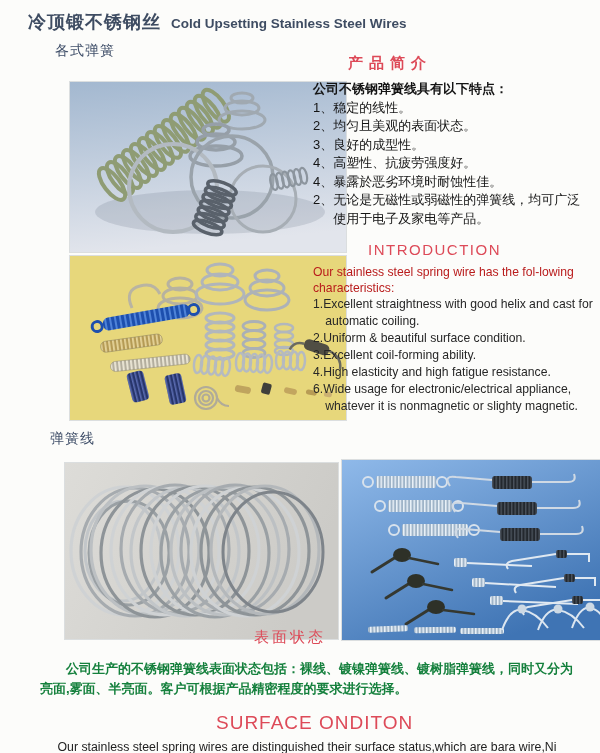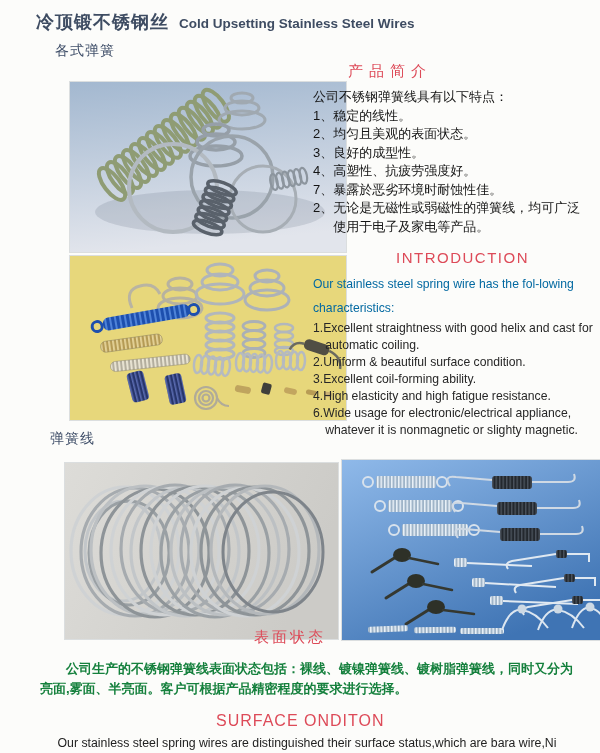--- a/index.html
+++ b/index.html
@@ -5,51 +5,51 @@
   html,body{margin:0;padding:0}
   body{
     width:600px;height:753px;position:relative;overflow:hidden;
     background:#fcfcfa;
     font-family:"Liberation Sans","DejaVu Sans",sans-serif;
     color:#1c1c1c;
   }
   .abs{position:absolute}
 
   
-  .header{left:36px;top:10px;white-space:nowrap}
+  .header{left:28px;top:10px;white-space:nowrap}
   .title-zh{font-size:18px;font-weight:700;color:#3e4c62;letter-spacing:1px}
   .title-en{font-size:13.5px;font-weight:600;color:#3e4c62;margin-left:10px}
 
   
   .section-label{font-size:14px;font-weight:400;color:#41506a;letter-spacing:1px}
   #label-springs{left:55px;top:42px}
   #label-wire{left:50px;top:430px}
 
   
   .photo{position:absolute;overflow:hidden;box-shadow:0 0 0 1px rgba(120,130,145,.25)}
   .photo svg{display:block}
   #photo1{left:30px;top:66px;width:276px;height:170px}
   #photo2{left:30px;top:240px;width:276px;height:164px}
   #photo3{left:25px;top:447px;width:273px;height:176px}
   #photo4{left:302px;top:444px;width:265px;height:180px}
 
   
   .right-col{left:313px;top:46px;width:280px}
-  .zh-heading{color:#dd4a58;font-size:15px;font-weight:400;letter-spacing:6px;margin:16px 0 7px 35px}
-  .zh-lead{font-size:13px;font-weight:400;color:#141414;line-height:18.5px}
+  .zh-heading{color:#dd4a58;font-size:15px;font-weight:700;letter-spacing:6px;margin:8px 0 7px 35px}
+  .zh-lead{font-size:13px;font-weight:700;color:#141414;line-height:18.5px}
   .zh-item{font-size:13px;font-weight:400;color:#141414;line-height:18.5px;padding-left:1.55em;text-indent:-1.55em}
-  .en-heading{color:#dd4a58;font-size:15px;font-weight:400;letter-spacing:1.5px;margin:13px 0 6px 83px}
-  .en-lead{font-size:12.2px;color:#0369a1;line-height:24px}
+  .en-heading{color:#dd4a58;font-size:15px;font-weight:400;letter-spacing:1.5px;margin:13px 0 6px 55px}
+  .en-lead{font-size:12.2px;color:#b91c1c;line-height:16px}
   .en-item{font-size:12.2px;color:#272727;line-height:17px;padding-left:1em;text-indent:-1em}
 
   
   .bottom{left:28px;top:628px;width:561px}
   .surface-zh-heading{color:#dd4a58;font-size:15px;font-weight:400;letter-spacing:3px;width:-moz-fit-content;width:fit-content;margin:0 0 4px 226px}
   .surface-zh-body{font-size:13px;font-weight:700;color:#15803d;line-height:20px;text-indent:2em;margin:12px}
-  .surface-en-heading{color:#dd4a58;font-size:16px;font-weight:400;letter-spacing:1px;width:-moz-fit-content;width:fit-content;margin:13px 0 4px 188px}
+  .surface-en-heading{color:#dd4a58;font-size:19px;font-weight:400;letter-spacing:1px;width:-moz-fit-content;width:fit-content;margin:13px 0 4px 188px}
   .surface-en-body{font-size:12.3px;color:#222;line-height:18.5px;text-indent:2.4em;margin:0}
 </style>
 </head>
 <body>
 
 <div class="abs header">
   <span class="title-zh">冷顶锻不锈钢丝</span><span class="title-en">Cold Upsetting Stainless Steel Wires</span>
 </div>
 
 <div class="abs section-label" id="label-springs">各式弹簧</div>
@@ -238,21 +238,21 @@
   </svg>
 </figure>
 
 <div class="abs right-col">
   <div class="zh-heading">产品简介</div>
   <div class="zh-lead">公司不锈钢弹簧线具有以下特点：</div>
   <div class="zh-item">1、稳定的线性。</div>
   <div class="zh-item">2、均匀且美观的表面状态。</div>
   <div class="zh-item">3、良好的成型性。</div>
   <div class="zh-item">4、高塑性、抗疲劳强度好。</div>
-  <div class="zh-item">7、暴露於恶劣环境时耐蚀性佳。</div>
+  <div class="zh-item">4、暴露於恶劣环境时耐蚀性佳。</div>
   <div class="zh-item">2、无论是无磁性或弱磁性的弹簧线，均可广泛使用于电子及家电等产品。</div>
 
   <div class="en-heading">INTRODUCTION</div>
   <div class="en-lead">Our stainless steel spring wire has the fol-lowing characteristics:</div>
   <div class="en-item">1.Excellent straightness with good helix and cast for automatic coiling.</div>
   <div class="en-item">2.Uniform &amp; beautiful surface condition.</div>
   <div class="en-item">3.Excellent coil-forming ability.</div>
   <div class="en-item">4.High elasticity and high fatigue resistance.</div>
   <div class="en-item">6.Wide usage for electronic/electrical appliance, whatever it is nonmagnetic or slighty magnetic.</div>
 </div>

